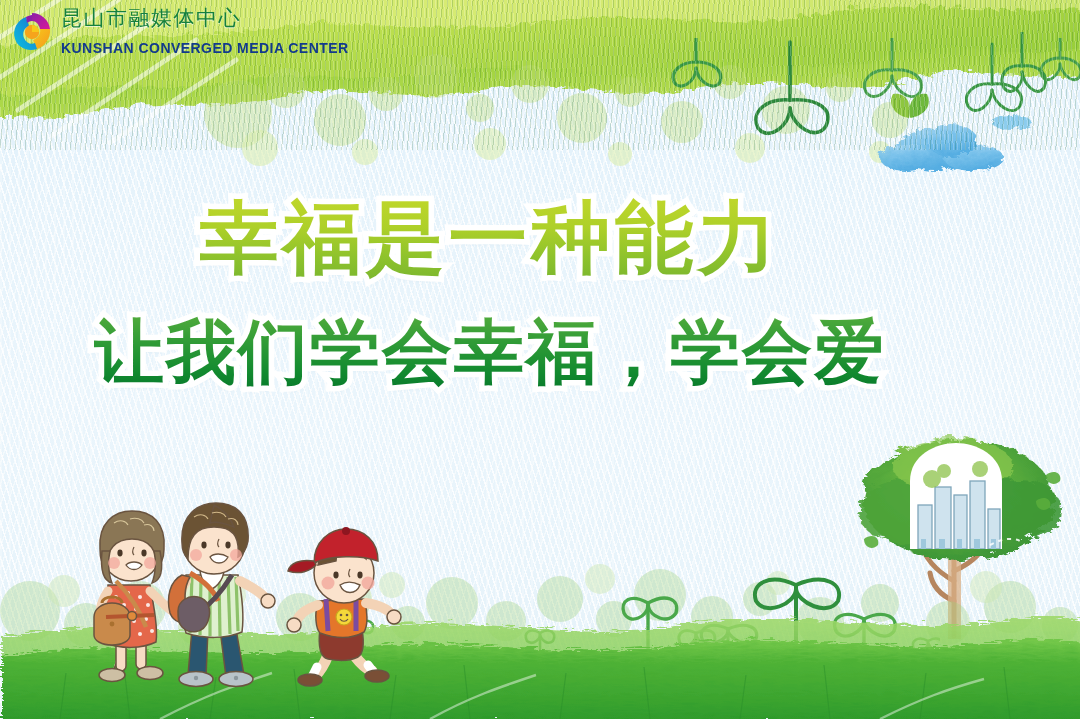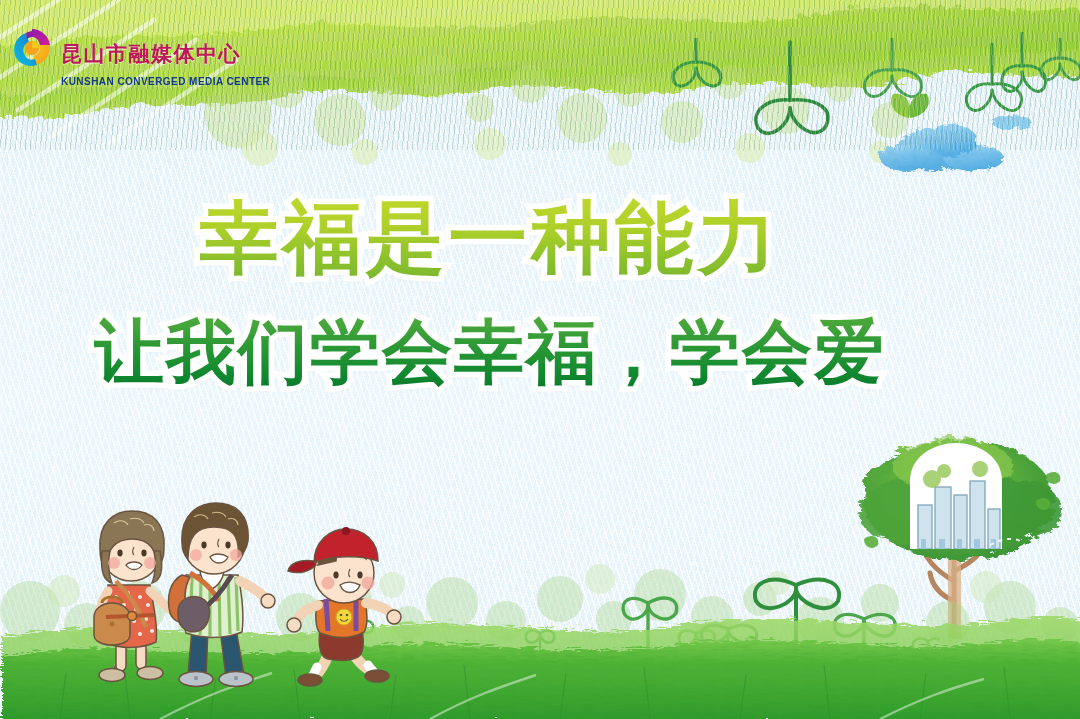--- a/index.html
+++ b/index.html
@@ -32,27 +32,26 @@
   .topwash svg{width:100%;height:100%;display:block;}
 
   
   .abs{position:absolute;}
 
   
   #logo{position:absolute;left:10px;top:8px;display:flex;align-items:center;gap:7px;}
   #logo .mark{width:44px;height:44px;flex:0 0 44px;}
   #logo .txt{display:flex;flex-direction:column;line-height:1;}
   .cn{
-    font-size:21px;font-weight:bold;color:#be185d;letter-spacing:1.5px;
+    font-size:21px;font-weight:normal;color:#15803d;letter-spacing:1.5px;
     font-family:"DejaVu Sans","Liberation Sans",sans-serif;
     text-shadow:0 1px 0 rgba(255,255,255,.6);
-    margin-top:36px;
   }
   .en{
-    font-size:10px;font-weight:bold;color:#123a8c;letter-spacing:.45px;margin-top:12px;
+    font-size:14px;font-weight:bold;color:#123a8c;letter-spacing:.45px;margin-top:12px;
     font-family:"Liberation Sans",sans-serif;white-space:nowrap;
   }
 
   
   #headline{position:absolute;left:0;top:186px;width:980px;text-align:center;}
   .line{
     font-family:"DejaVu Sans","Liberation Sans",sans-serif;
     font-weight:bold;white-space:nowrap;display:inline-block;position:relative;
   }
   .line .fill{

